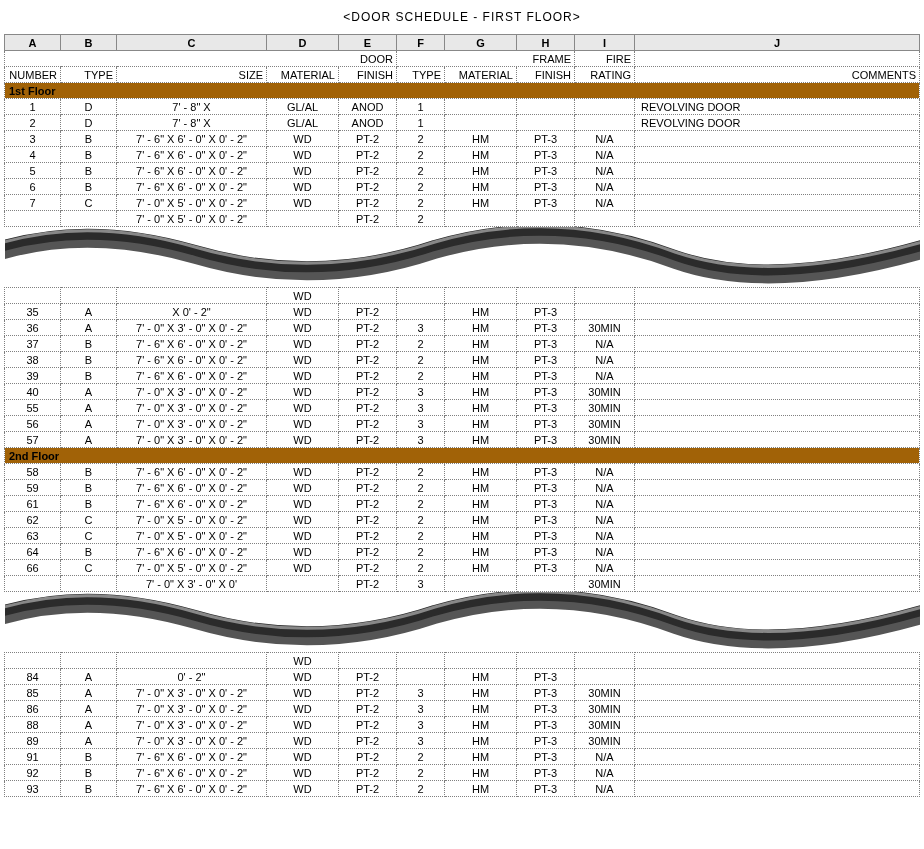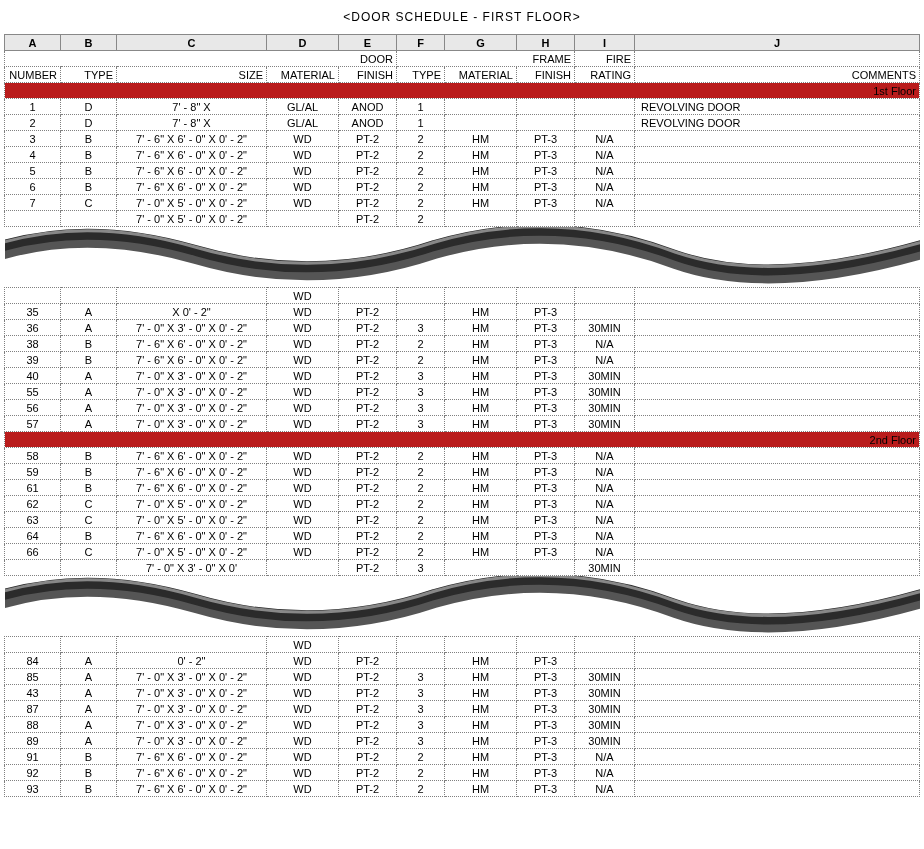--- a/index.html
+++ b/index.html
@@ -53,23 +53,23 @@
     border: 1px dotted #808080;
     text-align: right;
     font-size: 11px;
   }
   .header-row td {
     text-align: right;
     font-size: 11px;
     margin-left: 32px;
   }
   .section-row td {
-    background: #b91c1c;
-    text-align: right;
-    font-weight: normal;
+    background: #a16207;
+    text-align: left;
+    font-weight: bold;
     padding-left: 4px;
   }
   .data td { text-align: center; }
   .data td.left { text-align: left; padding-left: 6px; }
   .partial td { color: #000; }
   .break-wrap {
     position: relative;
     width: 100%;
     height: 60px;
     overflow: hidden;
@@ -271,20 +271,32 @@
         <td>7' - 0" X 3' - 0" X 0' - 2"</td>
         <td>WD</td>
         <td>PT-2</td>
         <td>3</td>
         <td>HM</td>
         <td>PT-3</td>
         <td>30MIN</td>
         <td class="left"></td>
       </tr>
       <tr class="data">
+        <td>37</td>
+        <td>B</td>
+        <td>7' - 6" X 6' - 0" X 0' - 2"</td>
+        <td>WD</td>
+        <td>PT-2</td>
+        <td>2</td>
+        <td>HM</td>
+        <td>PT-3</td>
+        <td>N/A</td>
+        <td class="left"></td>
+      </tr>
+      <tr class="data">
         <td>38</td>
         <td>B</td>
         <td>7' - 6" X 6' - 0" X 0' - 2"</td>
         <td>WD</td>
         <td>PT-2</td>
         <td>2</td>
         <td>HM</td>
         <td>PT-3</td>
         <td>N/A</td>
         <td class="left"></td>
@@ -487,33 +499,21 @@
         <td>7' - 0" X 3' - 0" X 0' - 2"</td>
         <td>WD</td>
         <td>PT-2</td>
         <td>3</td>
         <td>HM</td>
         <td>PT-3</td>
         <td>30MIN</td>
         <td class="left"></td>
       </tr>
       <tr class="data">
-        <td>43</td>
-        <td>A</td>
-        <td>7' - 0" X 3' - 0" X 0' - 2"</td>
-        <td>WD</td>
-        <td>PT-2</td>
-        <td>3</td>
-        <td>HM</td>
-        <td>PT-3</td>
-        <td>30MIN</td>
-        <td class="left"></td>
-      </tr>
-      <tr class="data">
-        <td>87</td>
+        <td>86</td>
         <td>A</td>
         <td>7' - 0" X 3' - 0" X 0' - 2"</td>
         <td>WD</td>
         <td>PT-2</td>
         <td>3</td>
         <td>HM</td>
         <td>PT-3</td>
         <td>30MIN</td>
         <td class="left"></td>
       </tr>

